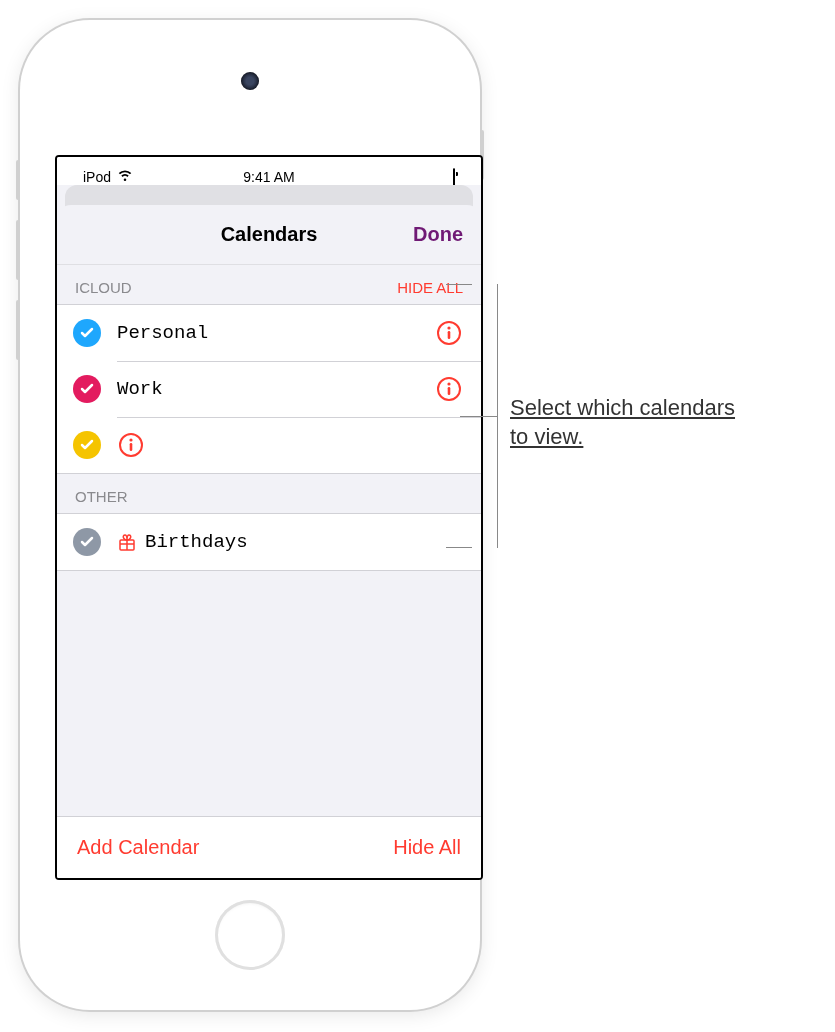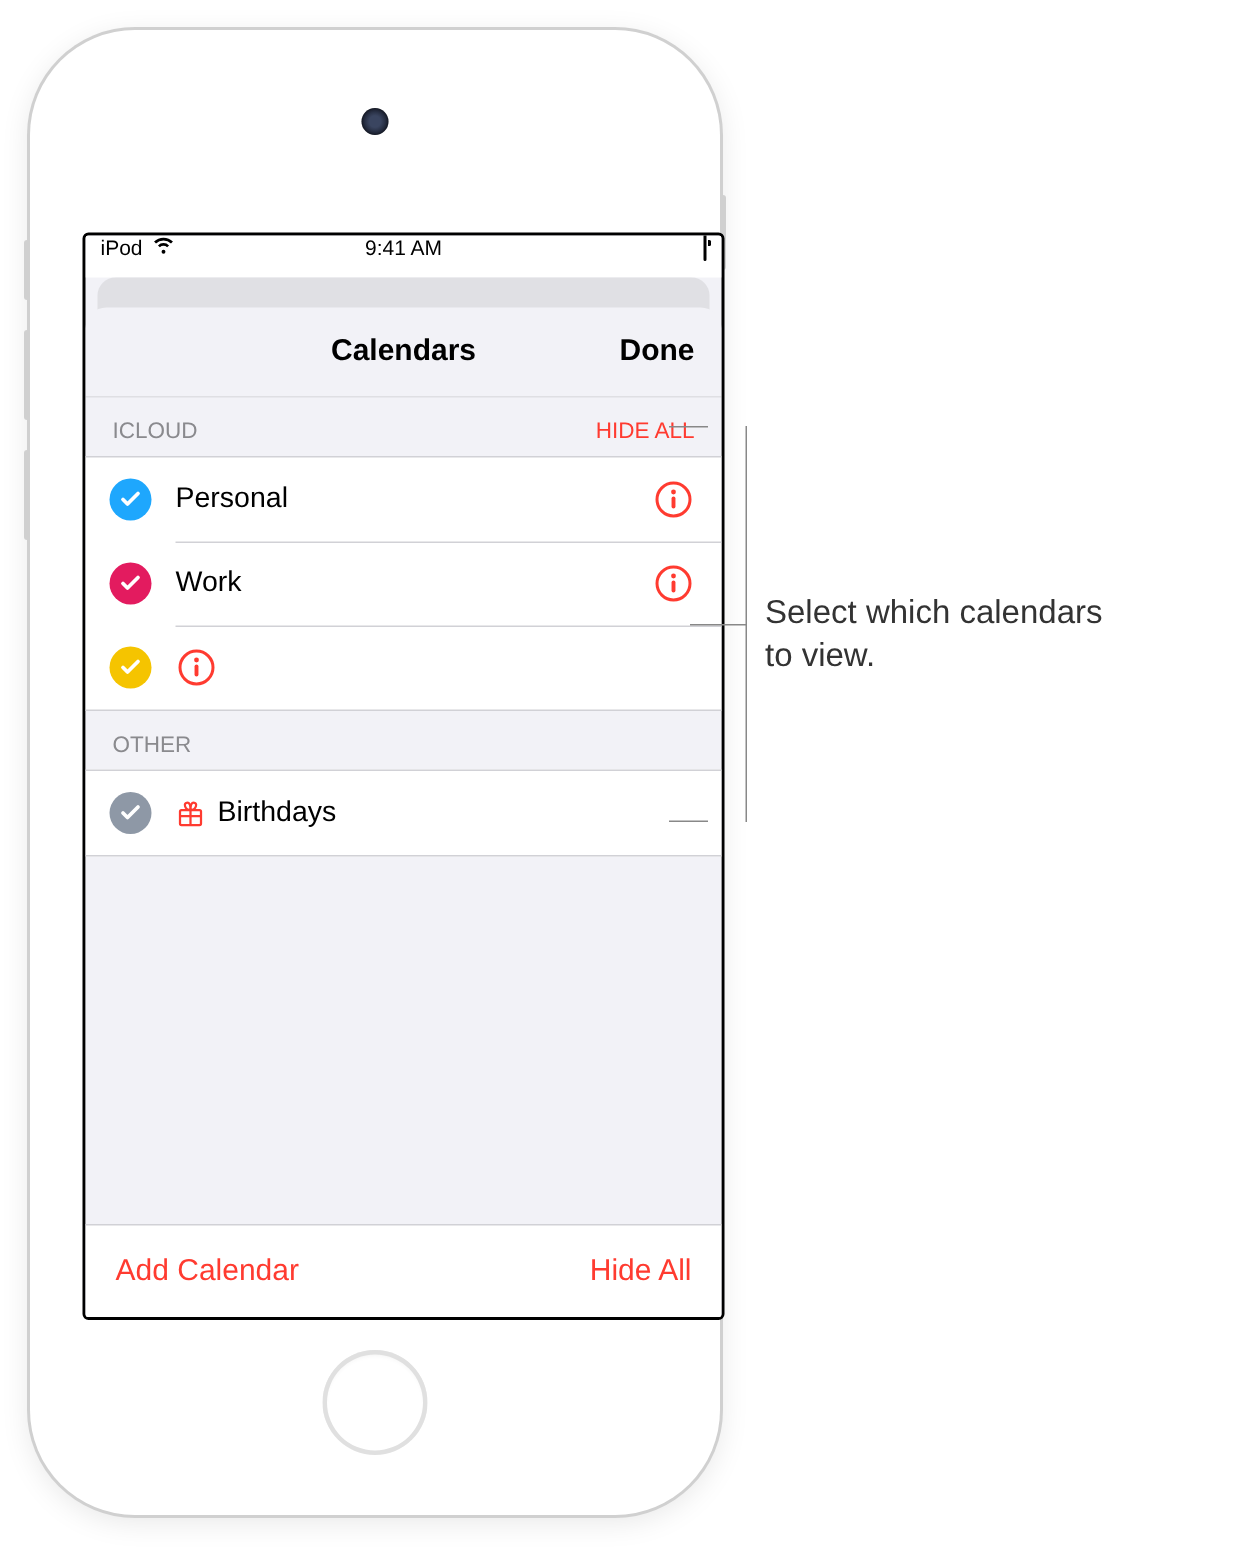--- a/index.html
+++ b/index.html
@@ -50,23 +50,23 @@
       height: 725px;
       background: #f2f2f7;
       border: 2px solid #000;
       border-radius: 4px;
       overflow: hidden;
     }
     .status-bar {
       height: 28px;
       background: #fff;
       display: flex;
-      align-items: flex-start;
+      align-items: flex-end;
       justify-content: space-between;
-      padding: 0 10px;
+      padding: 0 26px;
       font-size: 14px;
       font-weight: 400;
     }
     .status-left { display:flex; align-items:center; gap:6px; }
     .status-center { position:absolute; left:0; right:0; text-align:center; pointer-events:none; font-weight: 500;}
     .status-right { display:flex; align-items:center; gap:4px; }
     .wifi-icon { width:16px; height:12px; }
     .battery-icon { width:26px; height:12px; border:1.5px solid #000; border-radius:3px; position:relative; }
     .battery-icon::after { content:''; position:absolute; right:-4px; top:3px; width:2px; height:4px; background:#000; border-radius:0 1px 1px 0; }
     .battery-fill { position:absolute; left:1px; top:1px; bottom:1px; right:1px; background:#000; border-radius:1px; }
@@ -81,21 +81,21 @@
     }
     .sheet-header {
       height: 60px;
       display:flex;
       align-items:center;
       justify-content:center;
       position:relative;
       border-bottom: 0.5px solid rgba(0,0,0,0.08);
     }
     .sheet-title { font-size:20px; font-weight:700; }
-    .done-btn { position:absolute; right:18px; font-size:20px; font-weight:600; color:#000000; }
+    .done-btn { position:absolute; right:18px; font-size:20px; font-weight:600; color:#701a75; }
     .section-header {
       display:flex; justify-content:space-between; align-items:flex-end;
       padding: 14px 18px 8px 18px;
       font-size:15px; color:#8a8a8e;
       text-transform: none;
     }
     .section-header .hideall { color:#ff3b30; font-weight:400; font-size:15px; }
     .list { background:#fff; border-top:0.5px solid #d1d1d6; border-bottom:0.5px solid #d1d1d6; }
     .row {
       display:flex; align-items:center;
@@ -104,21 +104,21 @@
       position:relative;
     }
     .row + .row::before {
       content:''; position:absolute; left:60px; right:0; top:0; height:0.5px; background:#d1d1d6;
     }
     .check-circle {
       width:28px; height:28px; border-radius:50%; display:flex; align-items:center; justify-content:center; flex-shrink:0;
       margin-right:16px;
     }
     .check-circle svg { width:14px; height:14px; }
-    .row-content { flex:1; display:flex; flex-direction:column; justify-content:flex-start; }
+    .row-content { flex:1; display:flex; flex-direction:column; justify-content:flex-start;font-family:Liberation Mono, monospace; }
     .row-label { font-size:19px; color:#000; }
     .row-sublabel { font-size:14px; color:#8a8a8e; margin-top:1px; }
     .info-btn { width:28px; height:28px; flex-shrink:0; }
     .info-btn svg { width:28px; height:28px; }
     .birthday-icon { width:20px; height:20px; margin-right:8px; flex-shrink:0; }
     .bottom-bar {
       margin-top:auto;
       height:62px;
       background:#fff;
       border-top:0.5px solid #d1d1d6;
@@ -137,21 +137,21 @@
     }
     .callout-line {
       position:absolute;
       left:-26px;
       top:-82px;
       width:26px;
       height:264px;
       border-right:1px solid #888;
     }
     .callout-tick { position:absolute; left:-26px; width:26px; height:1px; background:#888; }
-    .callout-text { font-size:22px; color:#333; line-height:1.3; padding-left:12px; padding-top:28px; }
+    .callout-text { font-size:22px; color:#333; line-height:1.3; padding-left:12px; padding-top:28px;text-decoration:underline; }
     .side-buttons-left { position:absolute; left:-4px; top:140px; width:4px; }
     .side-btn { width:4px; background:#d0d0d0; border-radius:2px 0 0 2px; margin-bottom:20px; }
     .side-btn.s1 { height:40px; }
     .side-btn.s2 { height:60px; }
     .side-btn.s3 { height:60px; }
     .side-buttons-right { position:absolute; right:-4px; top:110px; width:4px; }
     .side-btn-r { width:4px; height:50px; background:#d0d0d0; border-radius:0 2px 2px 0; }
   </style>
 </head>
 <body>

